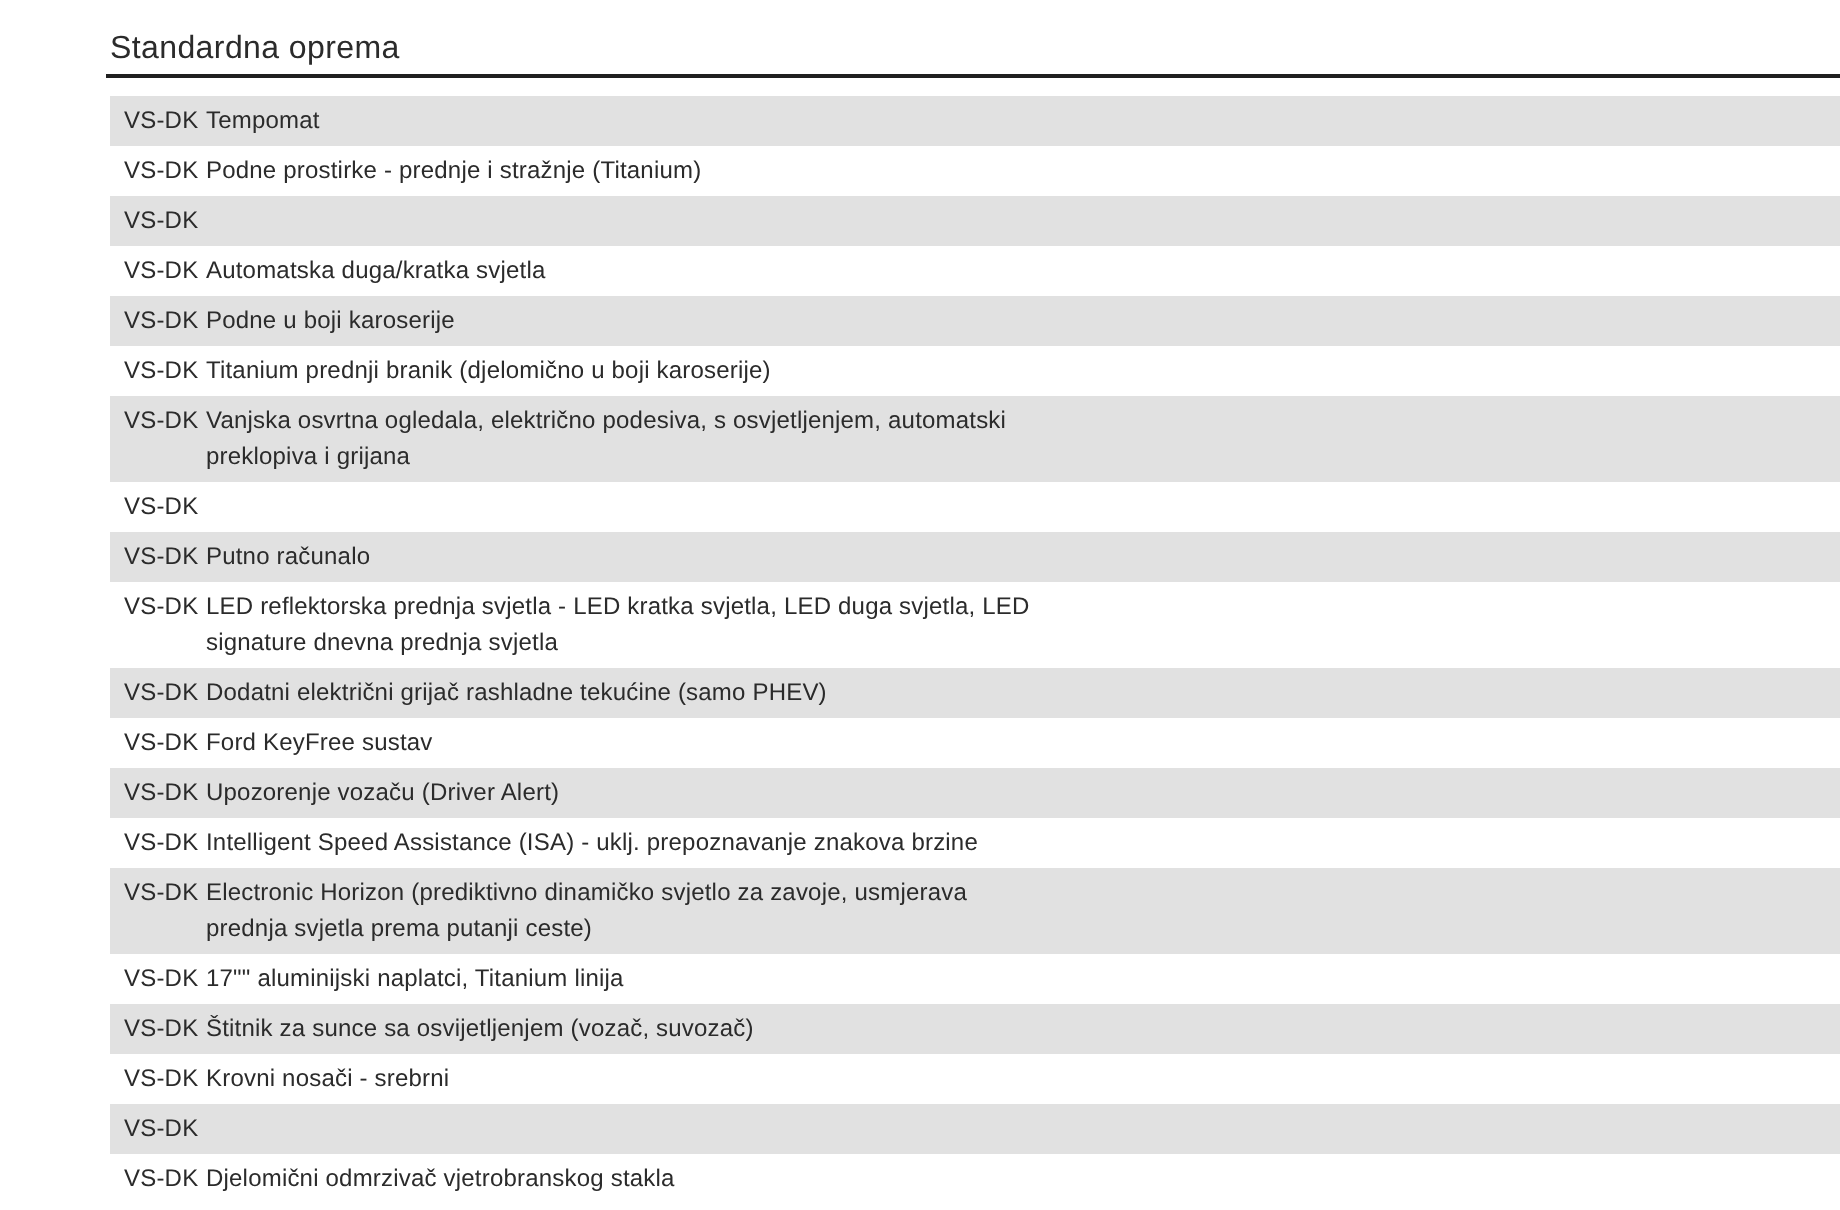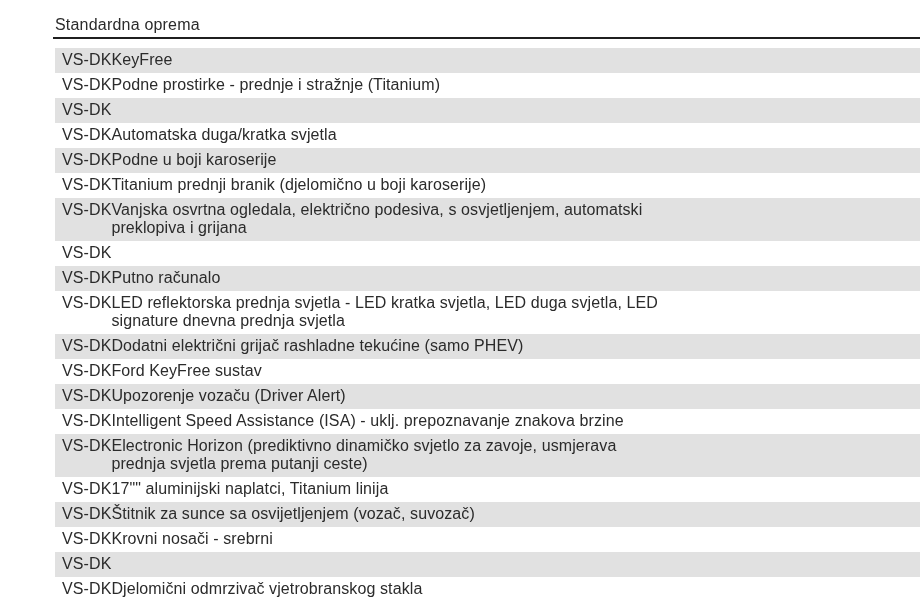--- a/index.html
+++ b/index.html
@@ -34,21 +34,21 @@
     right: 0;
     top: 37px;
     height: 2px;
     background: var(--divider);
   }
   .rows {
     position: absolute;
     left: 55px;
     right: 0;
     top: 48px;
-    font-size: 16px;
+    font-size: 12px;
     letter-spacing: 0.1px;
   }
   .row {
     display: flex;
     align-items: flex-start;
     padding: 3px 0 4px 0;
     line-height: 18px;
   }
   .row.alt {
     background: var(--row-alt-bg);
@@ -66,21 +66,21 @@
 </style>
 </head>
 <body>
 
 <div class="page">
   <div class="title">Standardna oprema</div>
   <div class="rule"></div>
   <div class="rows" id="rows">
       <div class="row alt">
         <span class="code">VS-DK</span>
-        <span class="desc">KeyFree</span>
+        <span class="desc">Tempomat</span>
       </div>
       <div class="row">
         <span class="code">VS-DK</span>
         <span class="desc">Podne prostirke - prednje i stražnje (Titanium)</span>
       </div>
       <div class="row alt">
         <span class="code">VS-DK</span>
       </div>
       <div class="row">
         <span class="code">VS-DK</span>

